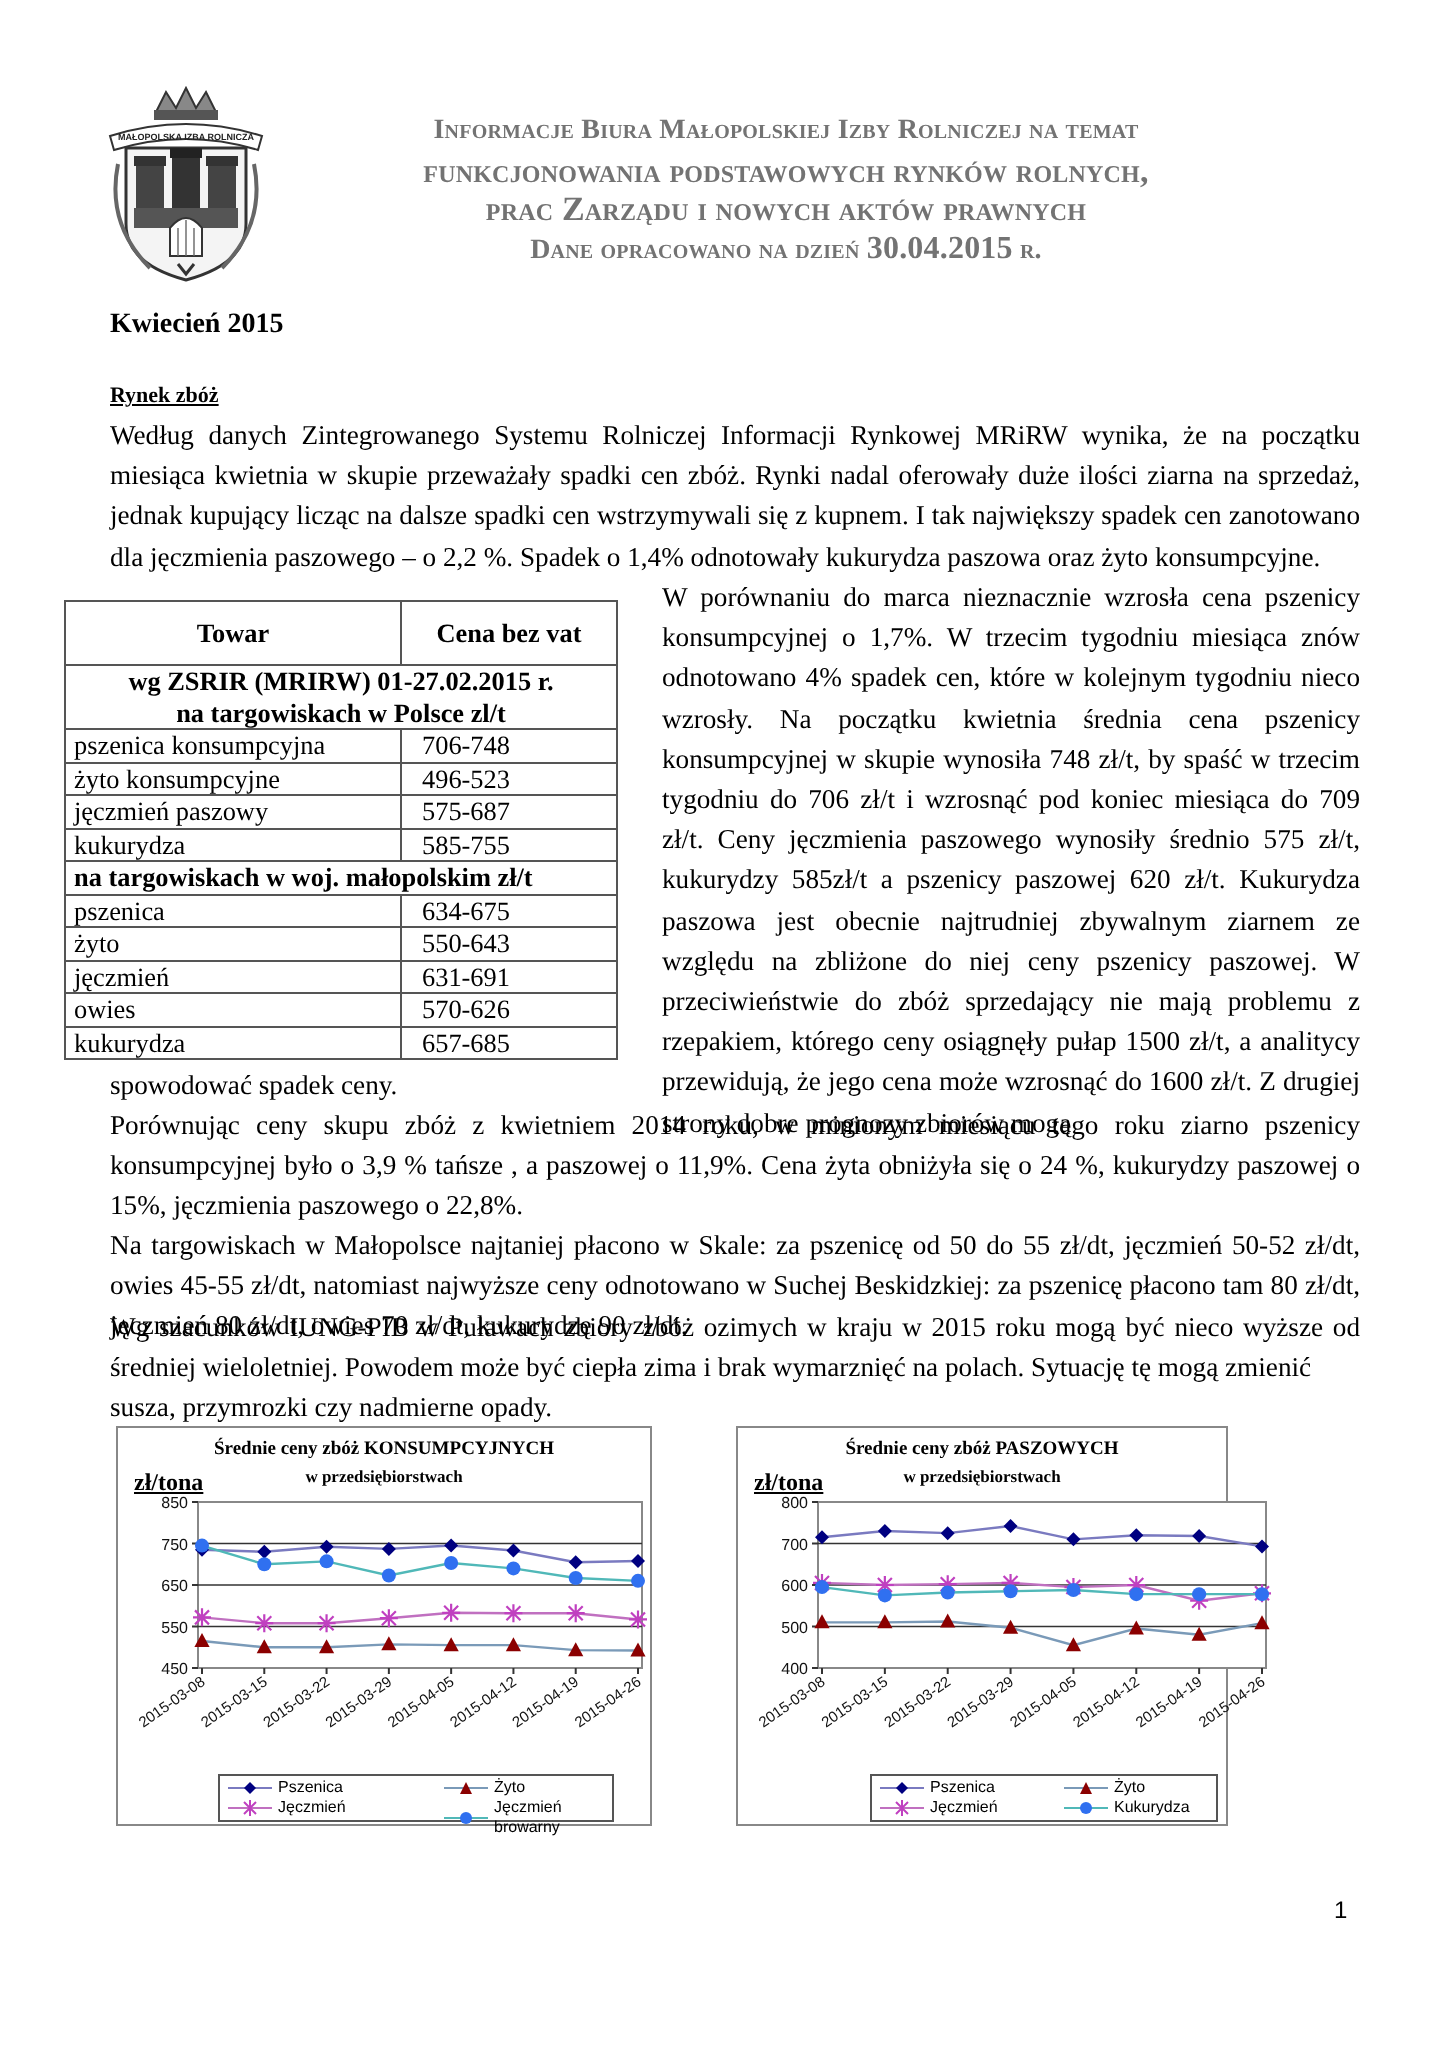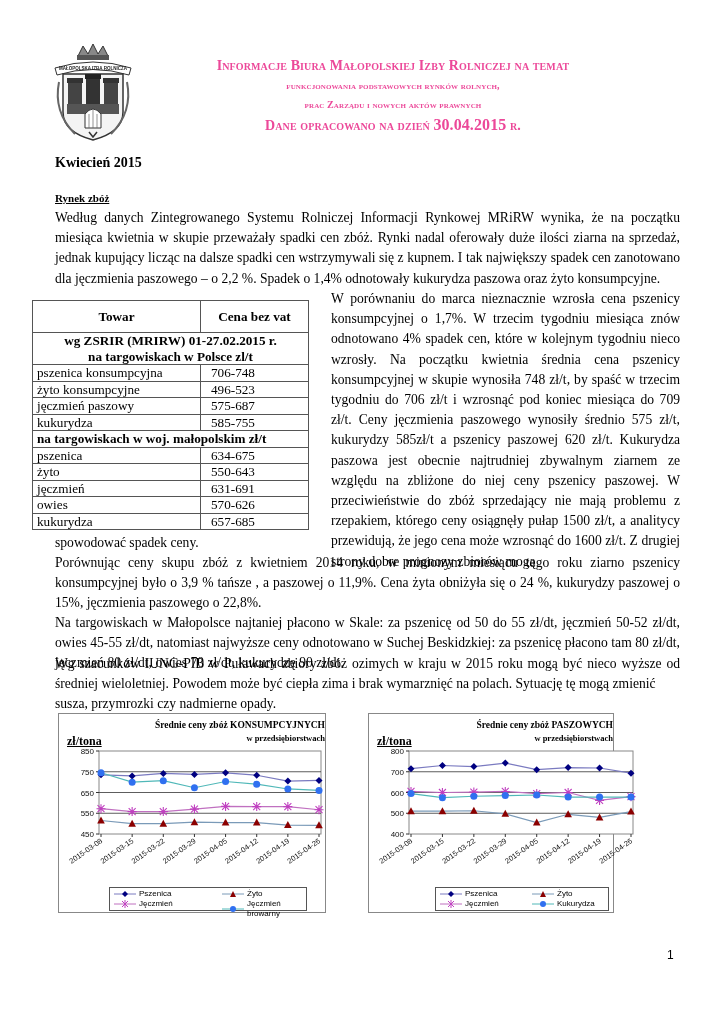--- a/index.html
+++ b/index.html
@@ -1,22 +1,22 @@
 <!DOCTYPE html>
 <html><head>
   <meta charset="utf-8">
   <style>
     * { box-sizing: border-box; margin: 0; padding: 0; }
     html, body { width: 725px; height: 1024px; background: #ffffff; overflow: hidden; }
     body { position: relative; font-family: "Liberation Serif", "DejaVu Serif", serif; color: #000; }
 
     .header { position: absolute; left: 45px; top: 42px; width: 600px; height: 100px; }
     .logo { position: absolute; left: 0; top: 0; width: 95px; height: 100px; }
-    .header-text { position: absolute; left: 98px; top: 14px; width: 500px; text-align: center; font-family: "Liberation Serif", serif; font-weight: bold; color: #ec4899; }
-    .h-line { font-size: 10px; line-height: 19.5px; letter-spacing: 0.1px; font-variant: small-caps; }
+    .header-text { position: absolute; left: 98px; top: 14px; width: 500px; text-align: center; font-family: "Liberation Serif", serif; font-weight: bold; color: #737373; }
+    .h-line { font-size: 17px; line-height: 19.5px; letter-spacing: 0.1px; font-variant: small-caps; }
     .h-line.l1 { font-size: 14px; }
     .h-line .big { font-size: 16px; }
 
     .month-title { position: absolute; left: 55px; top: 155px; font-size: 14px; font-weight: bold; }
     .section-title { position: absolute; left: 55px; top: 192px; font-size: 11px; font-weight: bold; text-decoration: underline; }
 
     .para { position: absolute; font-size: 13.6px; line-height: 20.2px; text-align: justify; }
     .p-intro { left: 55px; top: 208px; width: 625px; }
     .p-right { left: 331px; top: 289px; width: 349px; }
     .p-after { left: 55px; top: 533px; width: 625px; text-align: left; }
@@ -28,21 +28,21 @@
     table.prices { position: absolute; left: 32px; top: 300px; width: 277px; border-collapse: collapse; font-size: 13.2px; }
     table.prices td, table.prices th { border: 1px solid #555; padding: 0 4px; line-height: 15.5px; height: 16px; }
     table.prices th { font-weight: bold; height: 32px; text-align: center; }
     table.prices td.val { padding-left: 10px; }
     table.prices td.group { font-weight: bold; text-align: center; line-height: 15.5px; }
     table.prices td.group-left { font-weight: bold; text-align: left; }
 
     .chart-box { position: absolute; border: 1px solid #888; background: #fff; font-family: "Liberation Sans", "DejaVu Sans", sans-serif; }
     .chart-left { left: 58px; top: 713px; width: 268px; height: 200px; }
     .chart-right { left: 368px; top: 713px; width: 246px; height: 200px; }
-    .chart-title { position: absolute; top: 5px; left: 0; width: 100%; text-align: right; font-family: "Liberation Serif", serif; font-size: 9.5px; font-weight: bold; line-height: 13px; }
+    .chart-title { position: absolute; top: 5px; left: 0; width: 100%; text-align: center; font-family: "Liberation Serif", serif; font-size: 9.5px; font-weight: bold; line-height: 13px; }
     .chart-title .sub { font-weight: bold; font-size: 8.5px; }
     .unit { position: absolute; left: 8px; top: 20px; font-size: 12px; font-weight: bold; font-family: "Liberation Serif", serif; text-decoration: underline; }
     .chart-svg { position: absolute; left: 0; top: 0; }
     .legend { position: absolute; border: 1px solid #555; background: #fff; font-size: 8px; line-height: 10px; padding: 1px 4px; }
     .legend-left { left: 50px; top: 173px; width: 198px; height: 24px; }
     .legend-right { left: 66px; top: 173px; width: 174px; height: 24px; }
     .legend-item { position: absolute; display: flex; align-items: center; gap: 3px; }
     .legend-item svg { flex: none; }
 
     .page-number { position: absolute; left: 667px; top: 948px; font-family: "Liberation Sans", sans-serif; font-size: 12px; }

